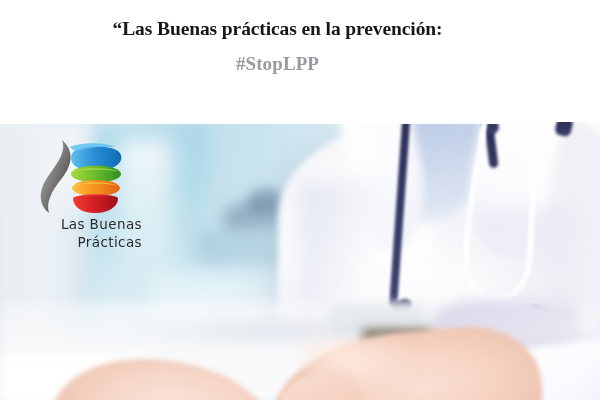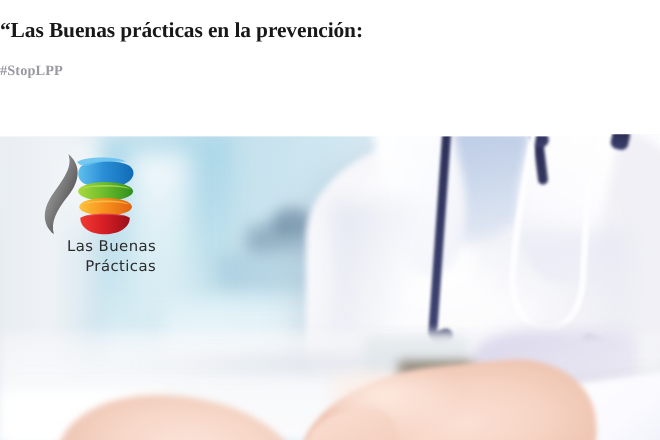--- a/index.html
+++ b/index.html
@@ -24,37 +24,37 @@
 
   
   #header {
     position: absolute;
     left: 0;
     top: 0;
     width: 555px;
     height: 124px;
     background: #ffffff;
     z-index: 5;
-    text-align: left;
+    text-align: center;
   }
   .title-line {
     font-family: "Liberation Serif", serif;
     font-weight: bold;
     font-size: 19.5px;
     line-height: 27px;
     color: #181818;
     letter-spacing: -0.1px;
     white-space: nowrap;
   }
   #title-line-1 { padding-top: 15px; }
   #title-line-2 { padding-top: 1px; }
   #hashtag {
     font-family: "Liberation Serif", serif;
     font-weight: bold;
-    font-size: 13px;
+    font-size: 19px;
     line-height: 22px;
     color: #9a9aa2;
     padding-top: 11px;
     letter-spacing: 0.1px;
   }
 
   
   #photo {
     position: absolute;
     left: 0;

